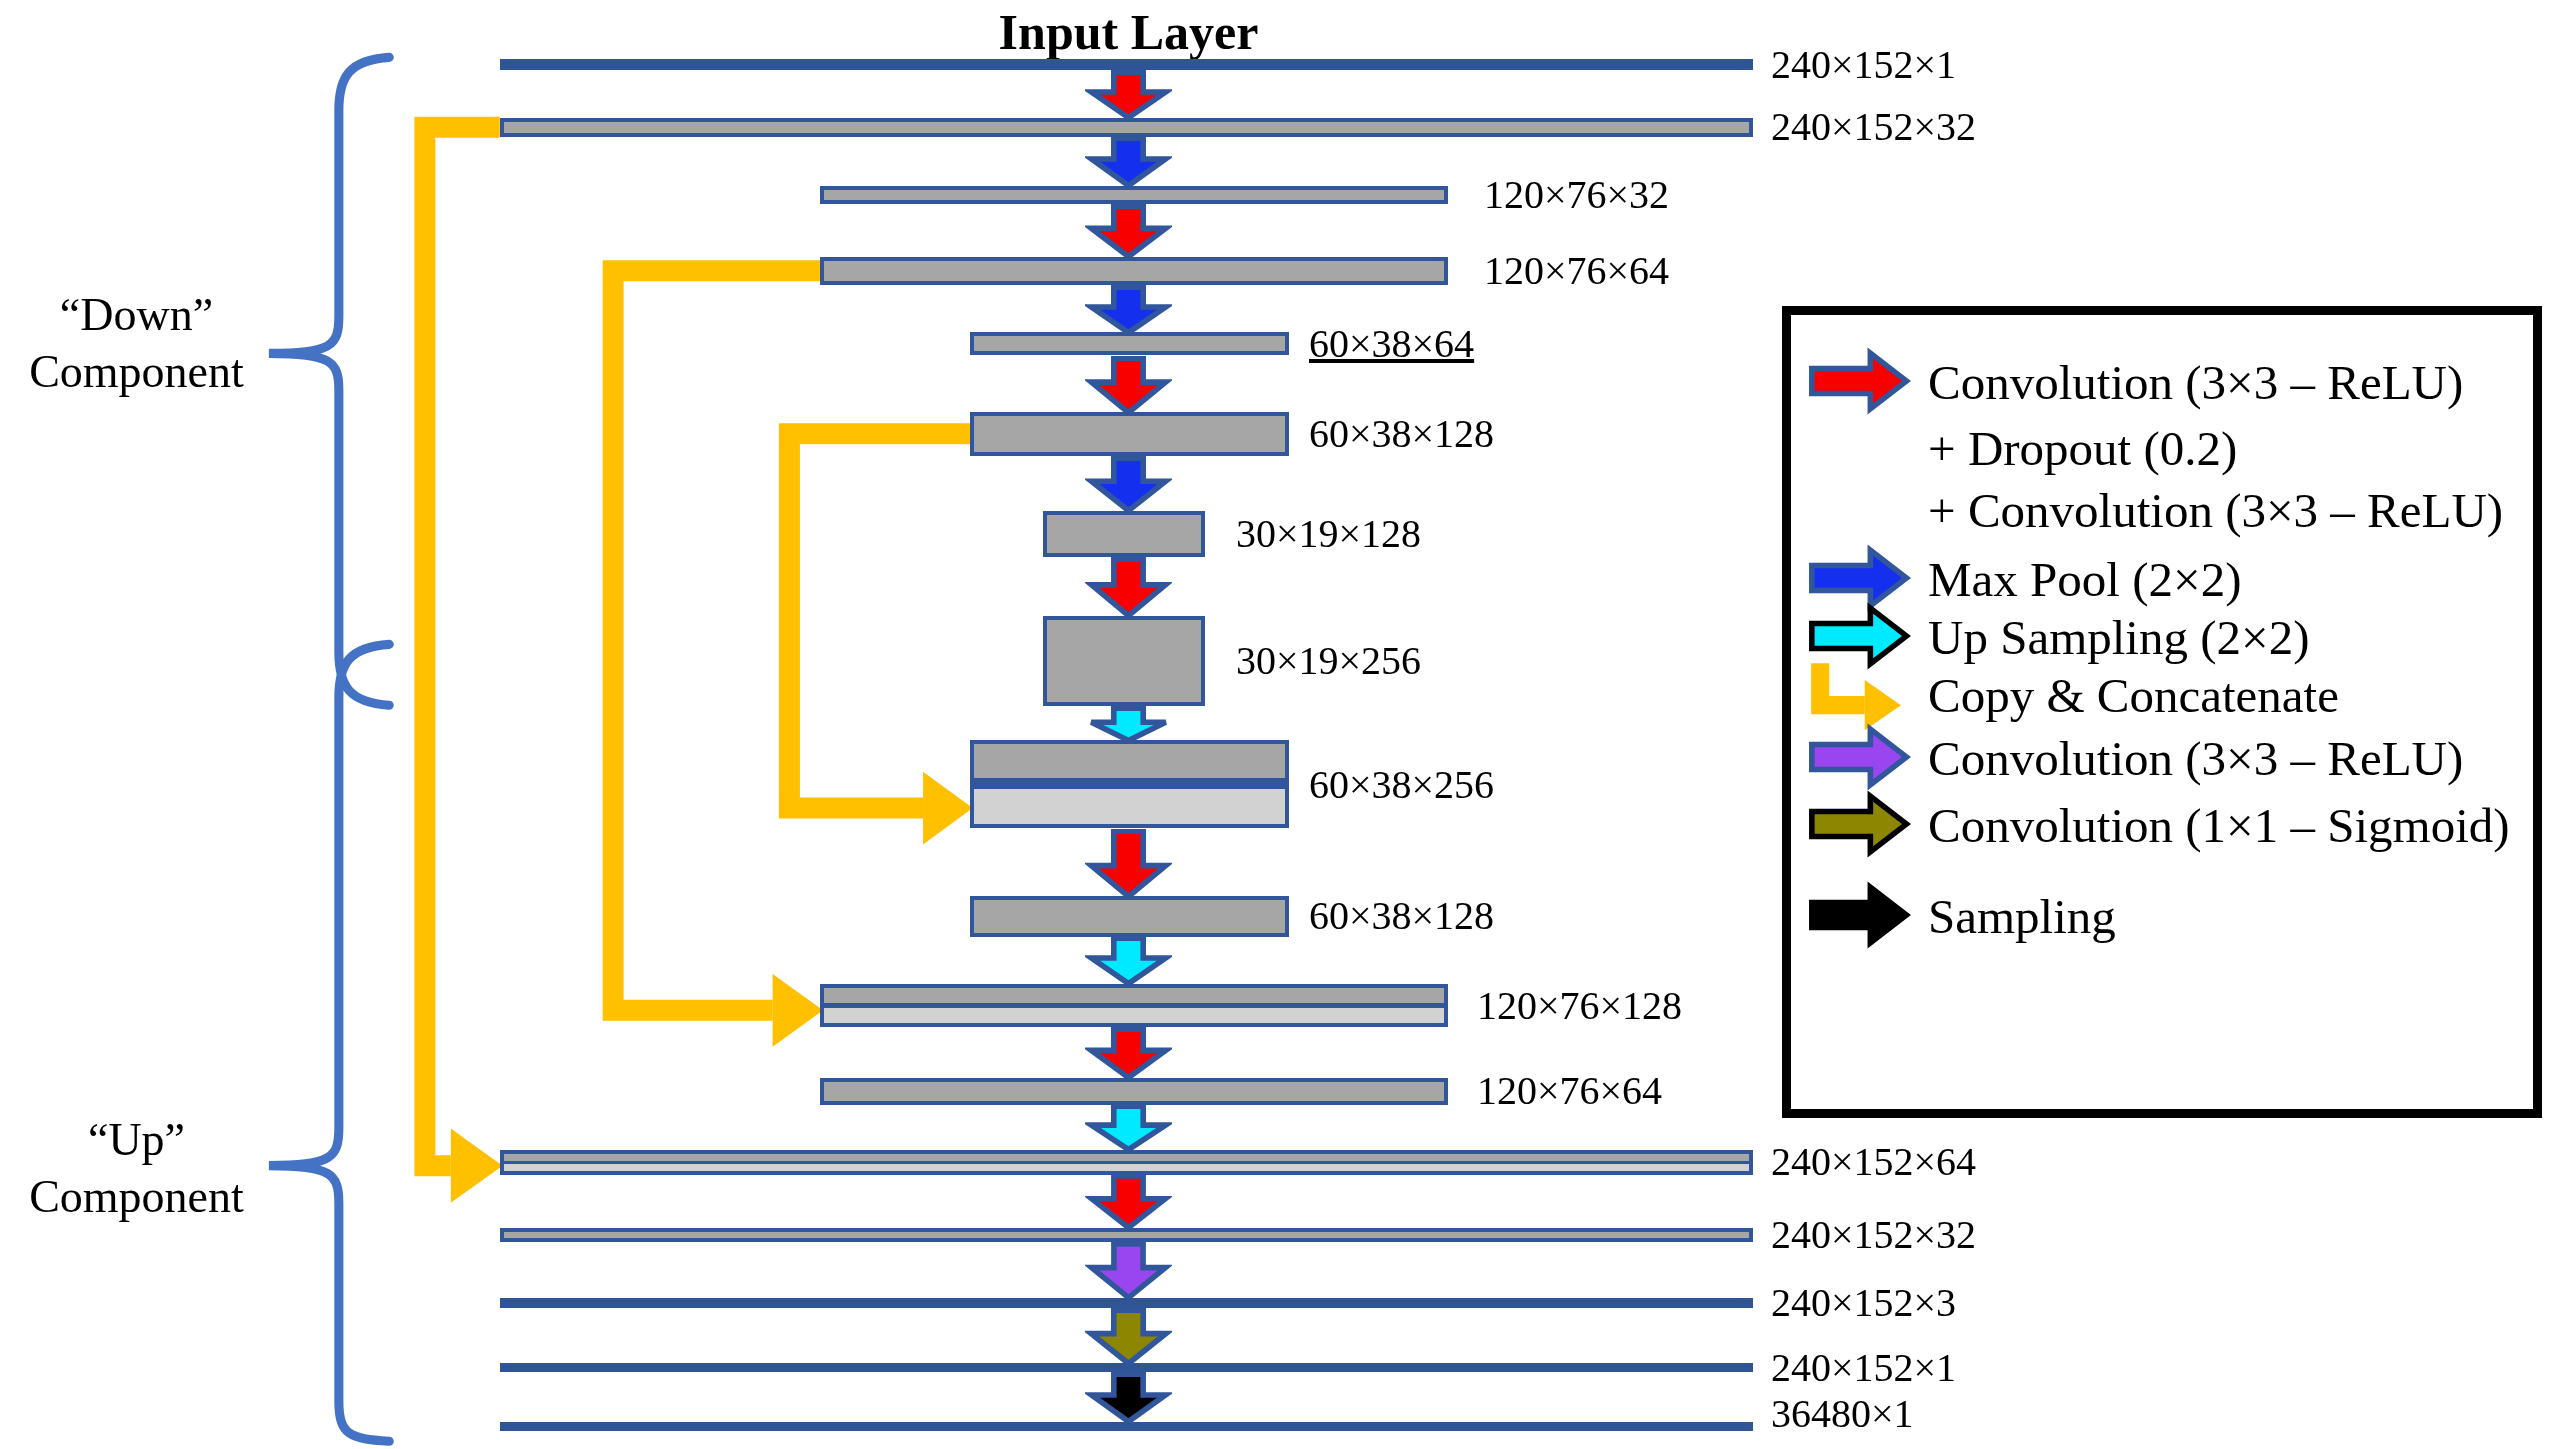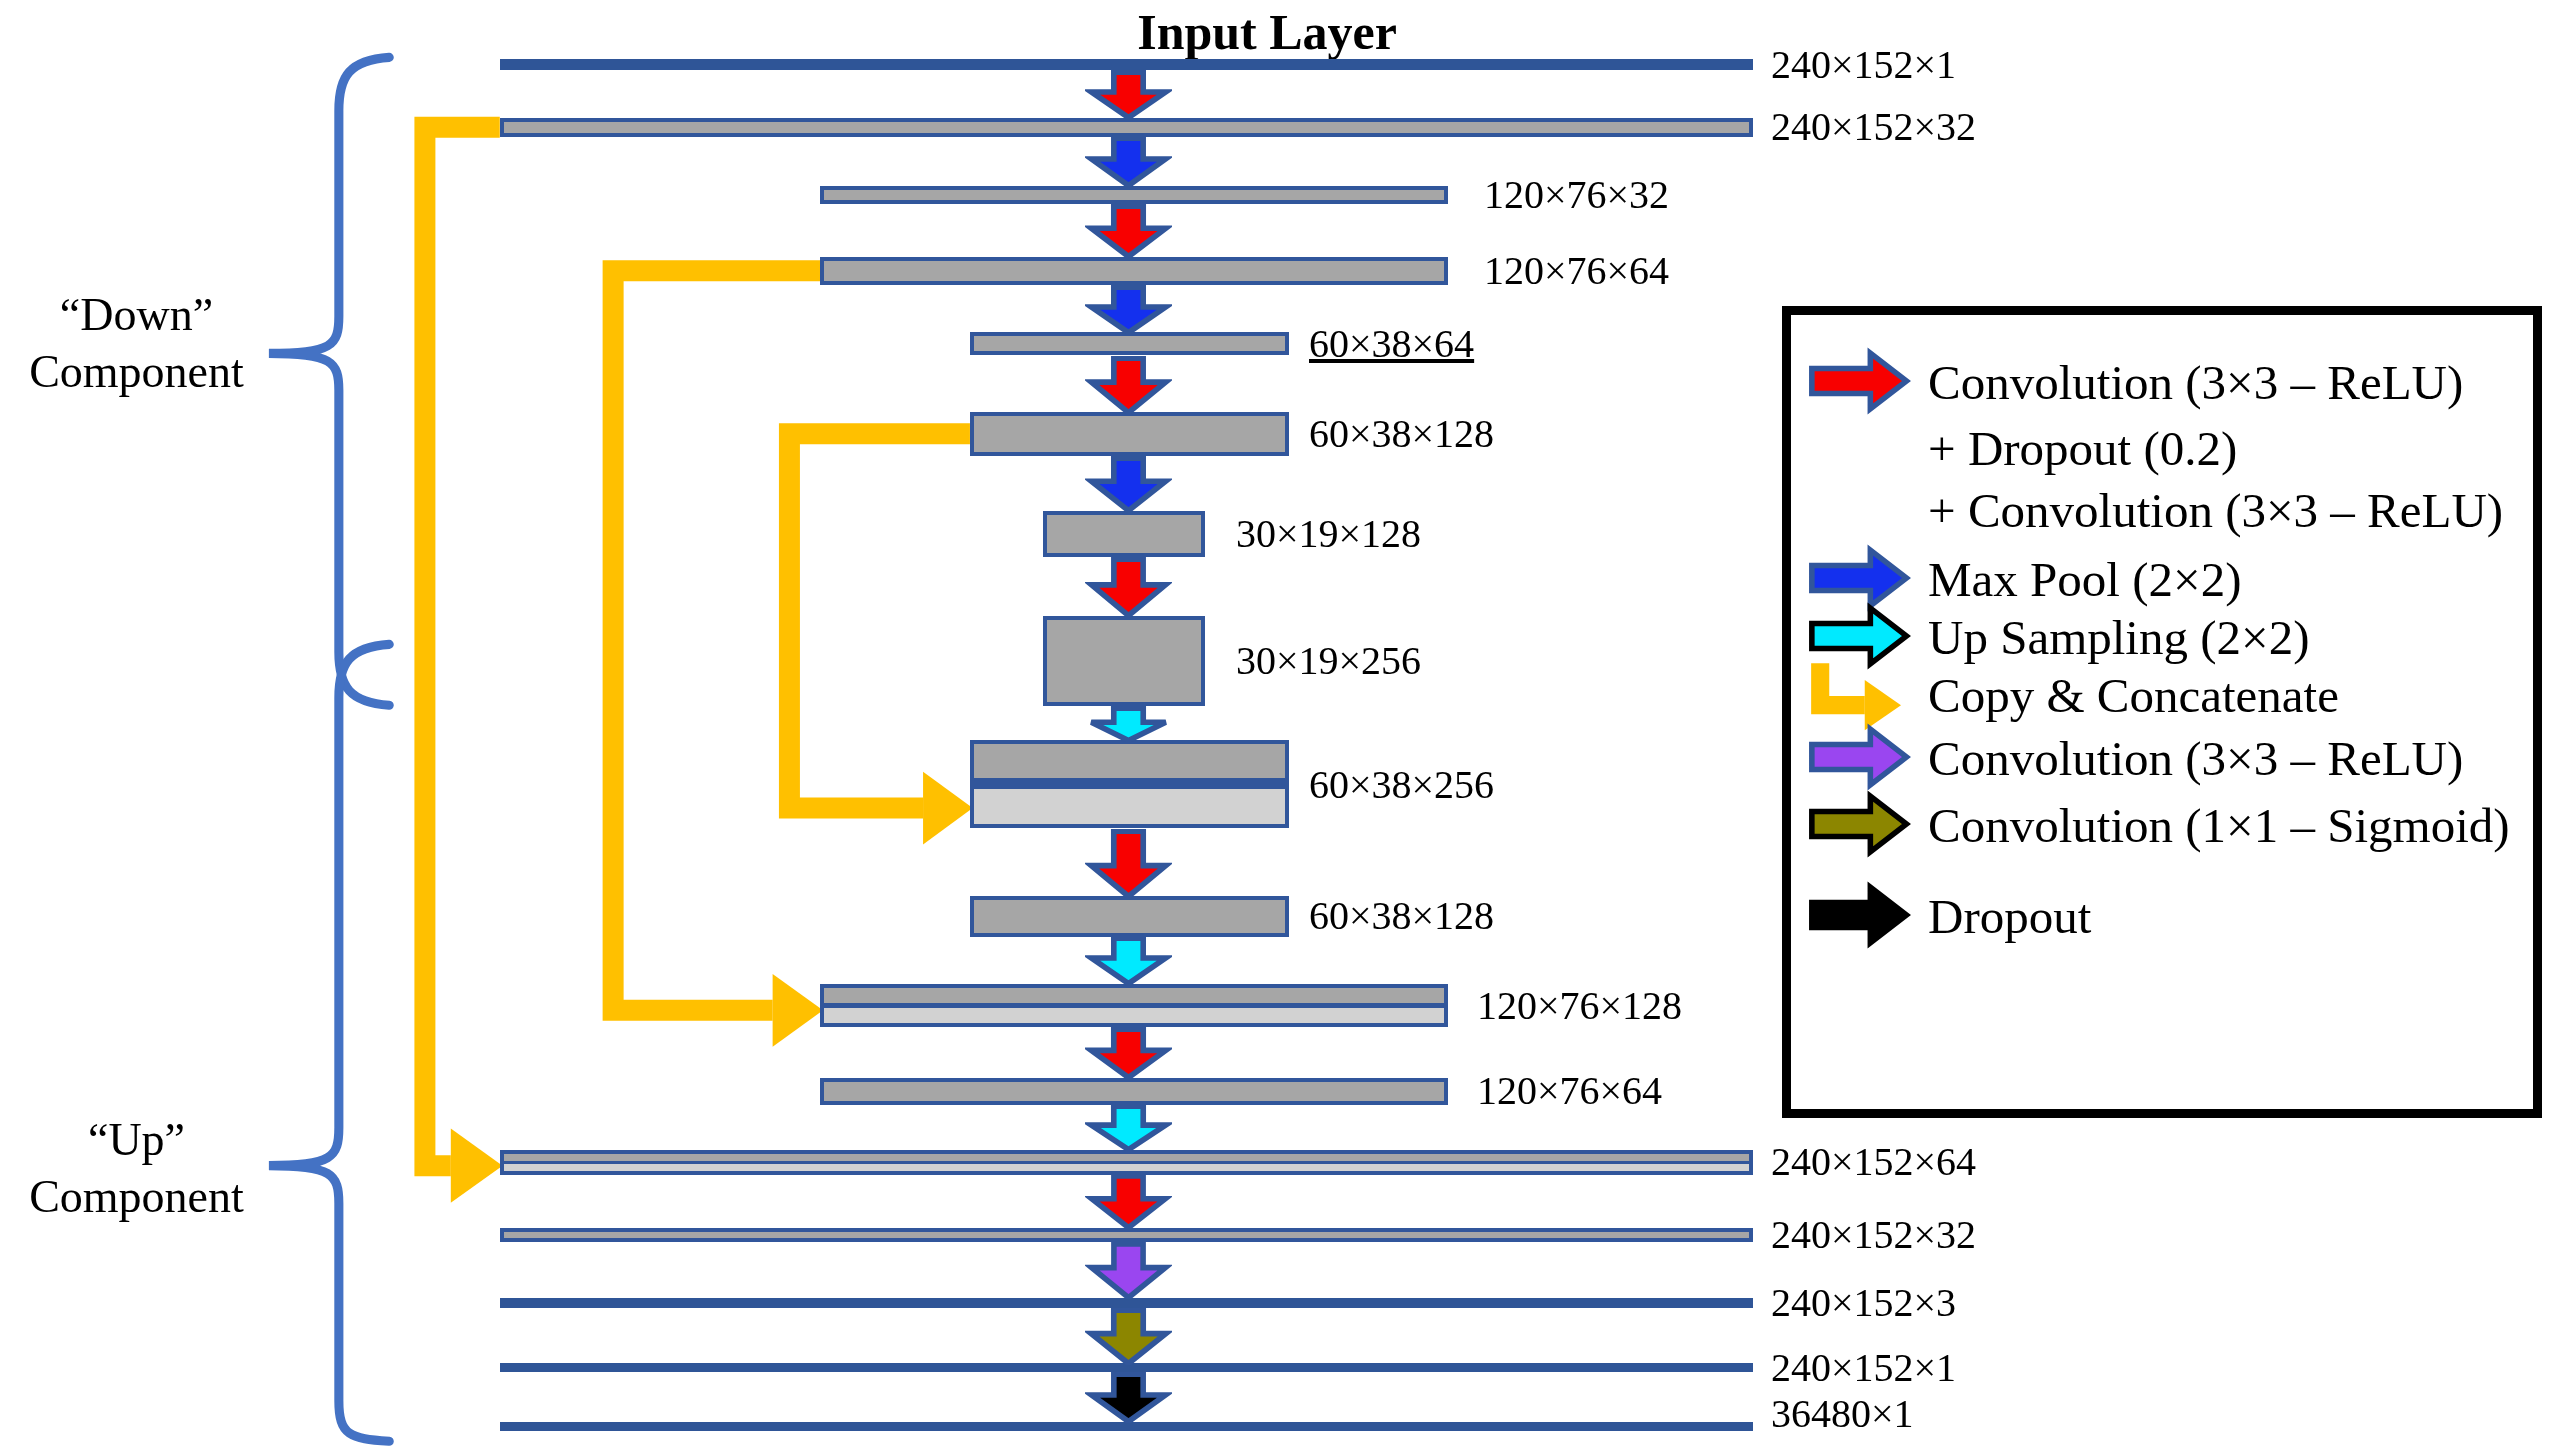--- a/index.html
+++ b/index.html
@@ -5,21 +5,21 @@
   html,body{margin:0;padding:0;background:#ffffff;}
   #stage{position:relative;width:2550px;height:1449px;background:#ffffff;overflow:hidden;
          font-family:"Liberation Serif","DejaVu Serif",serif;}
   #underlay{position:absolute;left:0;top:0;width:2550px;height:1449px;}
   .bar{position:absolute;box-sizing:border-box;}
   .bar.solid{background:#2F5597;}
   .bar.gray{border:4.9px solid #31569B;background:#A6A6A6;}
   .bar.concat{border:4.9px solid #31569B;}
   .dim-label{position:absolute;font-size:40px;color:#000;white-space:nowrap;line-height:56px;}
   .flow-arrow{position:absolute;}
-  #title{position:absolute;left:820px;top:2.8px;width:577px;text-align:right;
+  #title{position:absolute;left:840px;top:2.8px;width:577px;text-align:center;
          font-size:50px;font-weight:bold;color:#000;}
   .comp-label{position:absolute;width:273px;text-align:center;font-size:46px;
               line-height:57px;color:#000;white-space:nowrap;}
   #legend{position:absolute;border:9px solid #000;background:#fff;box-sizing:border-box;}
   .legend-row{position:absolute;left:0;width:100%;height:67px;}
   .legend-icon{position:absolute;left:15.4px;top:50%;transform:translateY(-50%);}
   .legend-text{position:absolute;left:137px;top:50%;transform:translateY(-50%);
                font-size:49px;color:#000;white-space:nowrap;}
 </style>
 </head>
@@ -176,17 +176,17 @@
       <div class="legend-row" style="top: 476px;">
         <span class="legend-icon"><svg width="105" height="78" viewBox="0 0 150 112">
             <polygon points="8,38 92,38 92,16 144,56 92,96 92,74 8,74" fill="#8C8600" stroke="#000000" stroke-width="8"></polygon>
           </svg></span>
         <span class="legend-text">Convolution (1×1 – Sigmoid)</span>
       </div>
       <div class="legend-row" style="top: 567px;">
         <span class="legend-icon"><svg width="105" height="78" viewBox="0 0 150 112">
             <polygon points="8,38 92,38 92,16 144,56 92,96 92,74 8,74" fill="#000000" stroke="#000000" stroke-width="8"></polygon>
           </svg></span>
-        <span class="legend-text">Dropout</span>
+        <span class="legend-text">Sampling</span>
       </div>
     </div>
 </div>
 
 
 </body></html>

